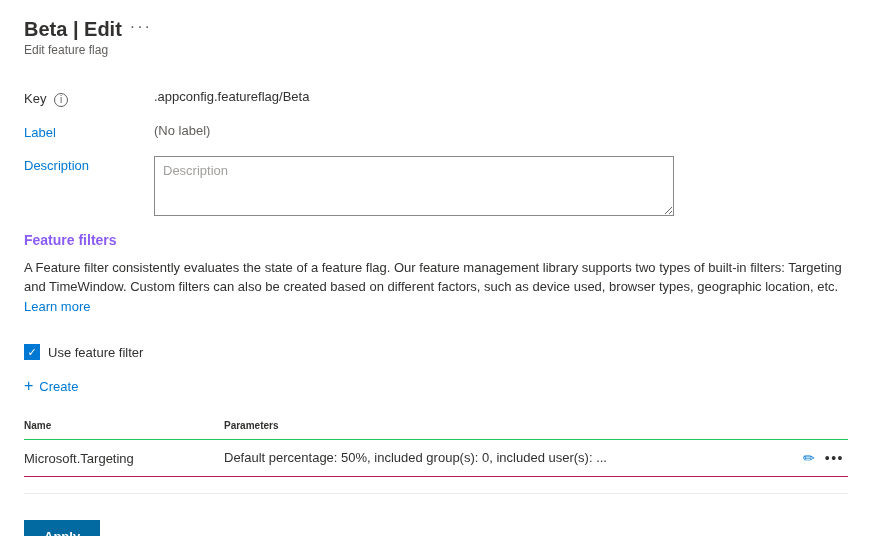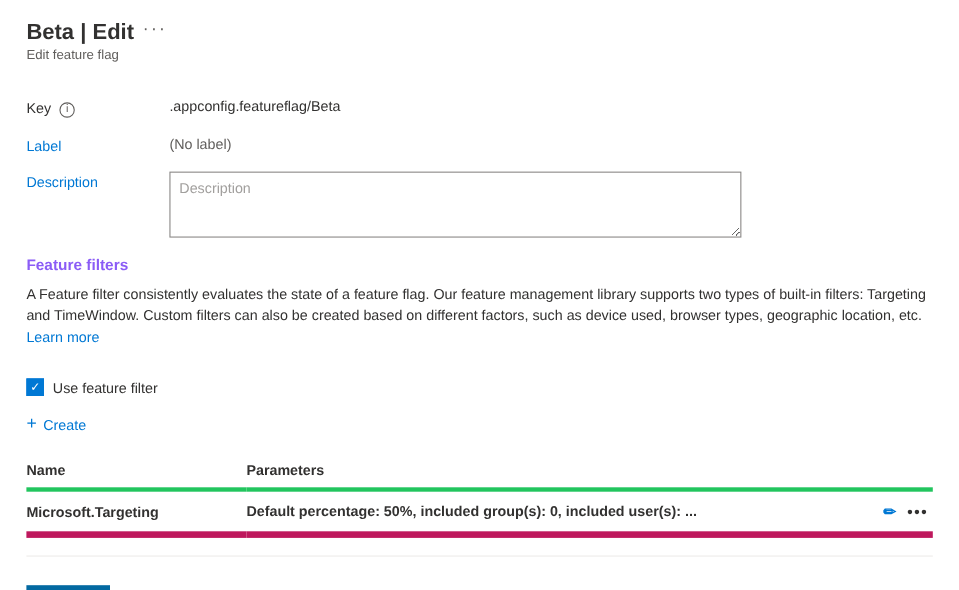--- a/index.html
+++ b/index.html
@@ -149,32 +149,31 @@
       font-weight: 300;
       line-height: 1;
     }
     .table {
       width: 100%;
       border-collapse: collapse;
     }
     .table th {
       text-align: left;
       font-weight: 600;
-      font-size: 13px;
+      font-size: 10px;
       color: #323130;
       padding: 8px 0 8px 0;
-      border-bottom: 4px solid #22c55e;
+      border-bottom: 1px solid #22c55e;
     }
     .table td {
       padding: 10px 0 10px 0;
       font-size: 13px;
       color: #323130;
-      border-bottom: 6px solid #be185d;
+      border-bottom: 1px solid #be185d;
       vertical-align: middle;
-      font-weight: bold;
     }
     .table th:first-child, .table td:first-child {
       width: 200px;
     }
     .table-actions {
       display: flex;
       align-items: center;
       gap: 10px;
       float: right;
       margin-right: 4px;

